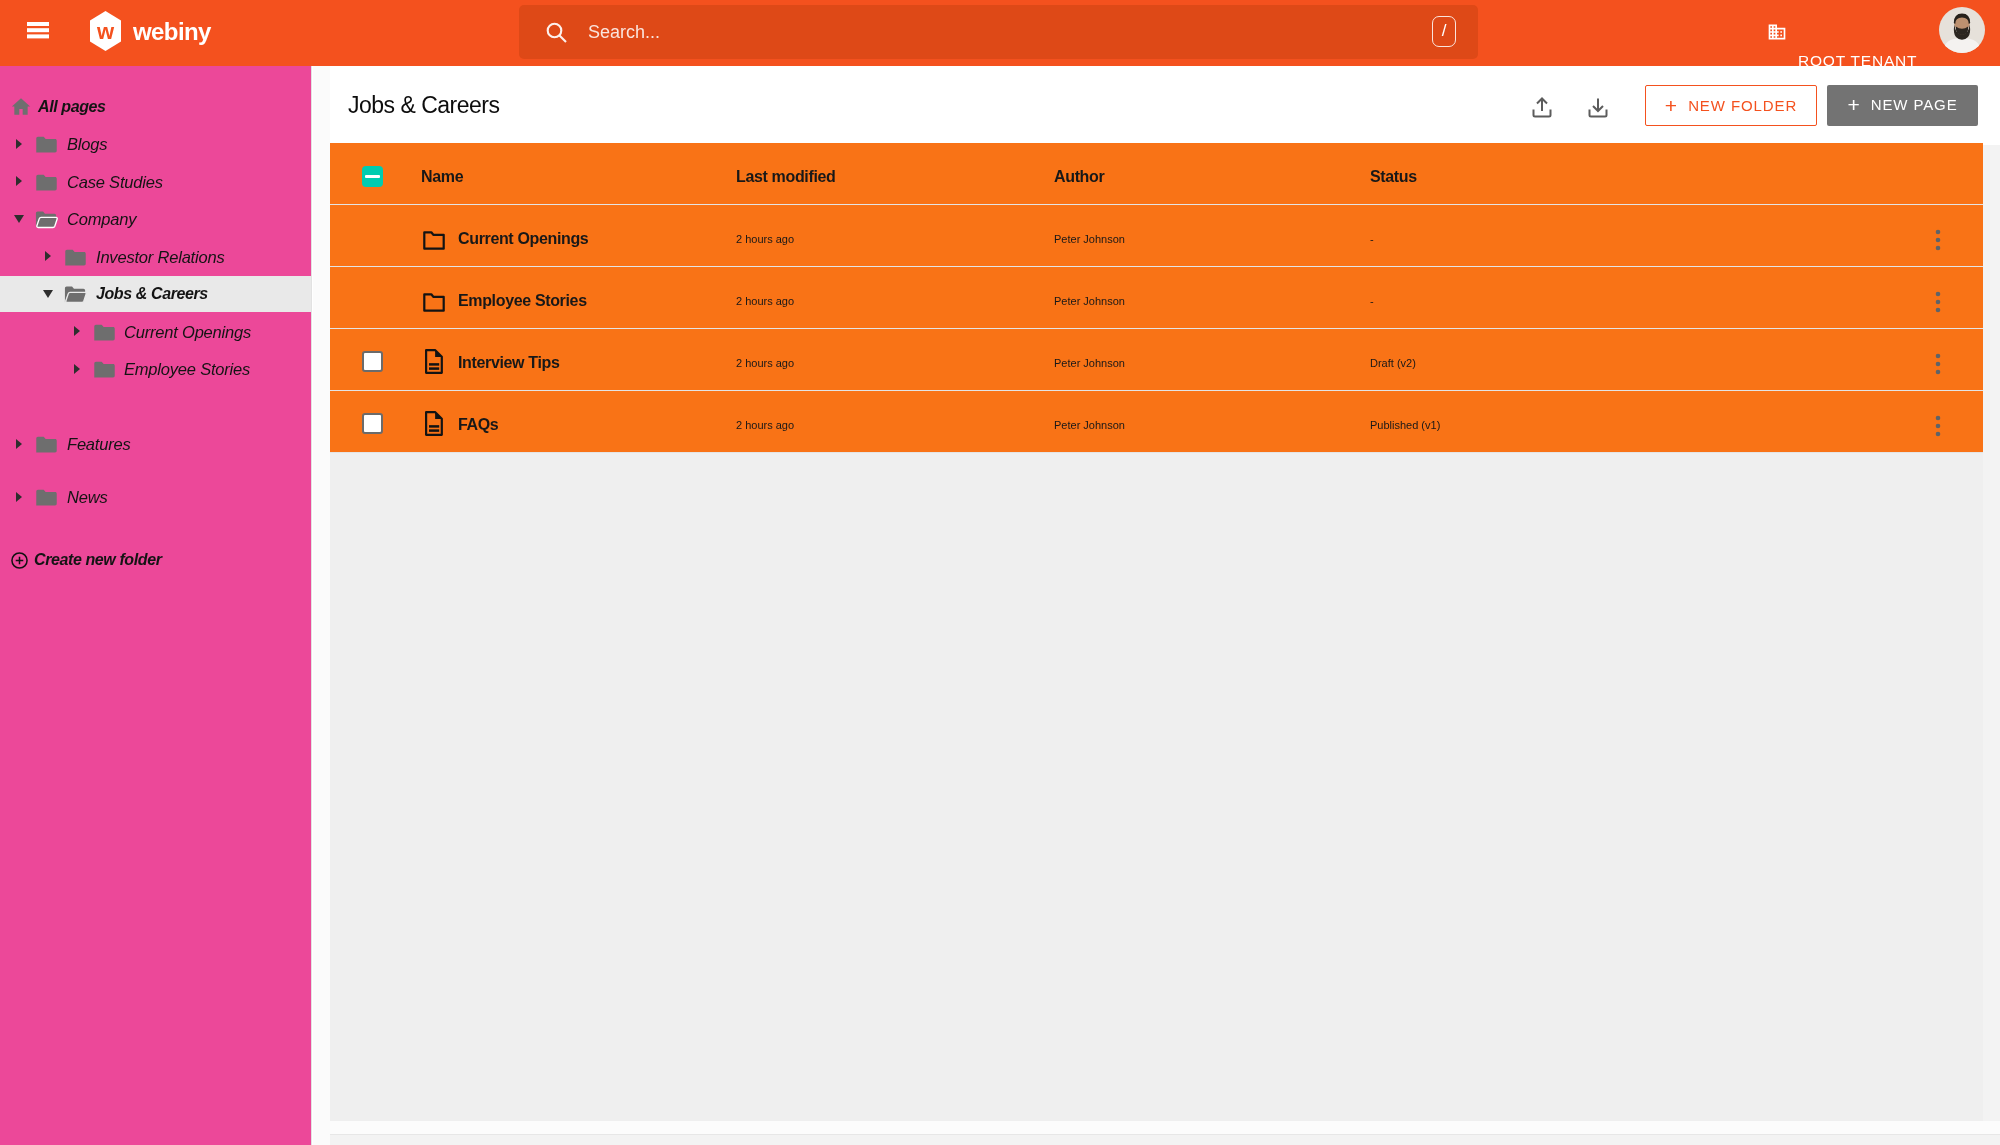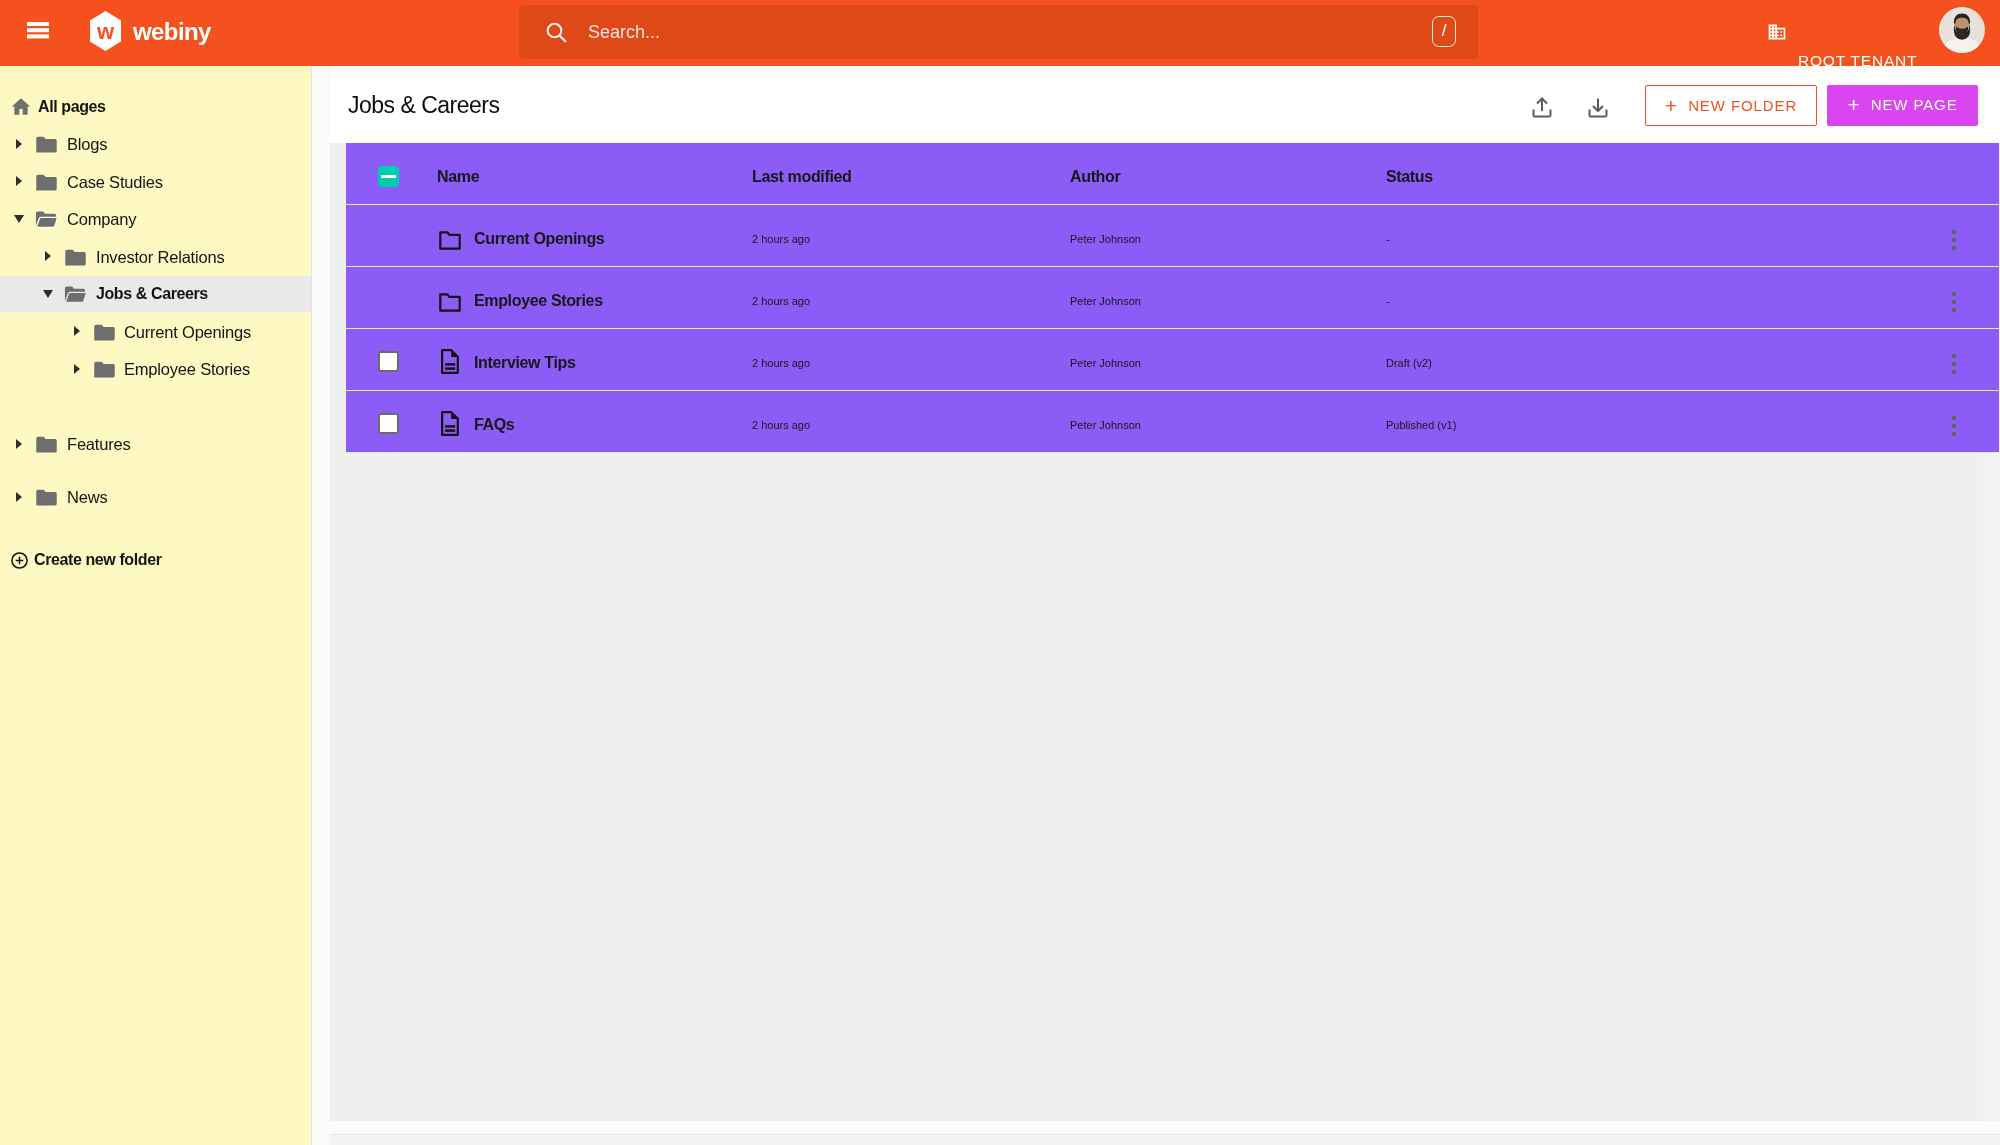--- a/index.html
+++ b/index.html
@@ -9,41 +9,41 @@
 
   
   #appbar { left:0; top:0; width:2000px; height:66px; background:#f4511e; z-index:5; }
   #searchbox { left:519px; top:5px; width:959px; height:54px; background:#de4917; border-radius:5px; }
   #searchtxt { left:69px; top:0; height:54px; line-height:55px; font-size:18px; color:rgba(255,255,255,0.85); }
   #slash { right:22px; top:11px; width:24px; height:31px; border:1.5px solid rgba(255,255,255,0.85); border-radius:7px; color:#fff; font-size:17px; text-align:center; line-height:28px; }
   #roottenant { left:1798px; top:0; height:65px; line-height:65px; color:#fff; font-size:15.5px; letter-spacing:0.8px;margin-top:28px; }
   #wordmark { left:133px; top:0px; height:65px; line-height:64px; color:#fff; font-size:24px; font-weight:700; letter-spacing:-0.6px; }
 
   
-  #sidebar { left:0; top:65px; width:312px; height:1080px; background:#fef9c3; border-right:1px solid #e2e2e2; }
+  #sidebar { left:0; top:65px; width:312px; height:1080px; background:#ec4899; border-right:1px solid #e2e2e2;font-style:italic; }
   .srow { position:absolute; left:0; width:311px; height:38px; }
   .srow .lbl { position:absolute; top:50%; transform:translateY(-50%); font-size:16.5px; letter-spacing:-0.2px; color:#141414; white-space:nowrap; }
   .srow .lbl.bold { font-size:16px; letter-spacing:-0.4px; }
   .bold { font-weight:700; }
   .caret-r { position:absolute; top:50%; margin-top:-5.5px; width:0; height:0; border-left:6.5px solid #2e2e2e; border-top:5.5px solid transparent; border-bottom:5.5px solid transparent; }
   .caret-d { position:absolute; top:50%; margin-top:-4px; width:0; height:0; border-top:8px solid #2e2e2e; border-left:5.5px solid transparent; border-right:5.5px solid transparent; }
   .sel { background:linear-gradient(#e9e9e9,#e9e9e9) no-repeat; background-size:100% 36px; background-position:0 1px; }
 
   
   #gutter { left:313px; top:65px; width:17px; height:1080px; background:#fbfbfb; }
   #content-header { left:330px; top:65px; width:1670px; height:78px; background:#fff; }
   #page-title { left:18px; top:0; height:78px; line-height:81px; font-size:23px; letter-spacing:-0.5px; color:#0d0d0d; }
   .btn { position:absolute; top:20px; height:41px; border-radius:2px; font-size:15px; letter-spacing:0.9px; line-height:40px; text-align:center; }
   #btn-folder { left:1315px; width:172px; border:1px solid #f4511e; color:#f4511e; background:#fff; }
-  #btn-page { left:1497px; width:151px; background:#d946ef; color:#fff; }
+  #btn-page { left:1497px; width:151px; background:#737373; color:#fff; }
   .btn .plus { font-size:21px; font-weight:400; letter-spacing:0; vertical-align:-2px; margin-right:11px; }
 
   #main-area { left:330px; top:143px; width:1653px; height:978px; background:#efefef; }
   #rightstrip { left:1983px; top:145px; width:17px; height:976px; background:#f3f3f3; }
-  #table { left:16px; top:0; width:1653px; height:310px; background:#8b5cf6; }
+  #table { left:0; top:0; width:1653px; height:310px; background:#f97316; }
   .trow { position:absolute; left:0; width:1653px; border-bottom:1px solid #e4e4e4; }
   .cell { position:absolute; top:50%; transform:translateY(calc(-50% + 3px)); font-size:11px; color:#181818; white-space:nowrap; }
   .cell.bold { font-size:16px; letter-spacing:-0.35px; }
   #bstrip1 { left:330px; top:1121px; width:1670px; height:13px; background:#fcfcfc; }
   #bstrip2 { left:330px; top:1134px; width:1670px; height:11px; background:#f3f3f3; border-top:1px solid #e7e7e7; }
 
   .kebab { position:absolute; left:1605px; top:50%; margin-top:-7px; }
   .chk { position:absolute; left:32px; top:50%; margin-top:-9px; width:21px; height:21px; }
   .chk-gray { border:2px solid #6b6b6b; border-radius:3px; background:#fff; }
   .chk-teal { background:#00ccb0; border-radius:4px; margin-top:-8px; }

